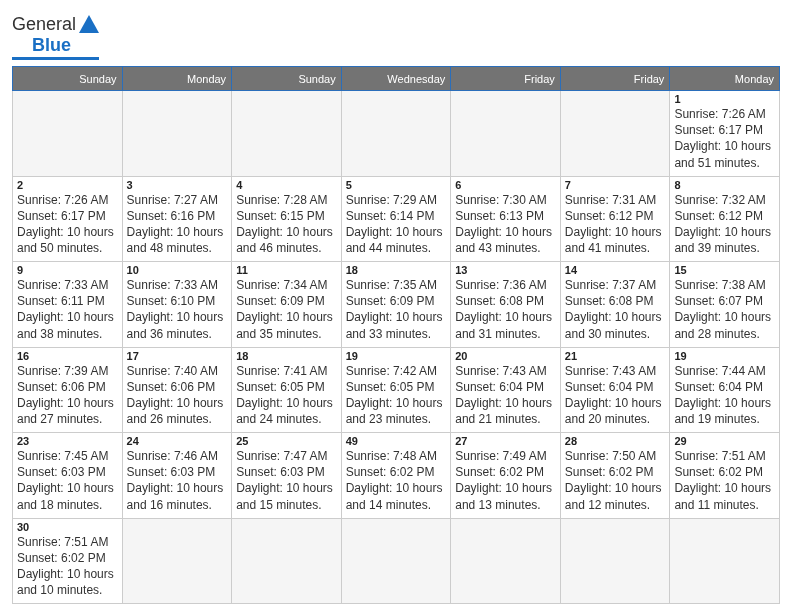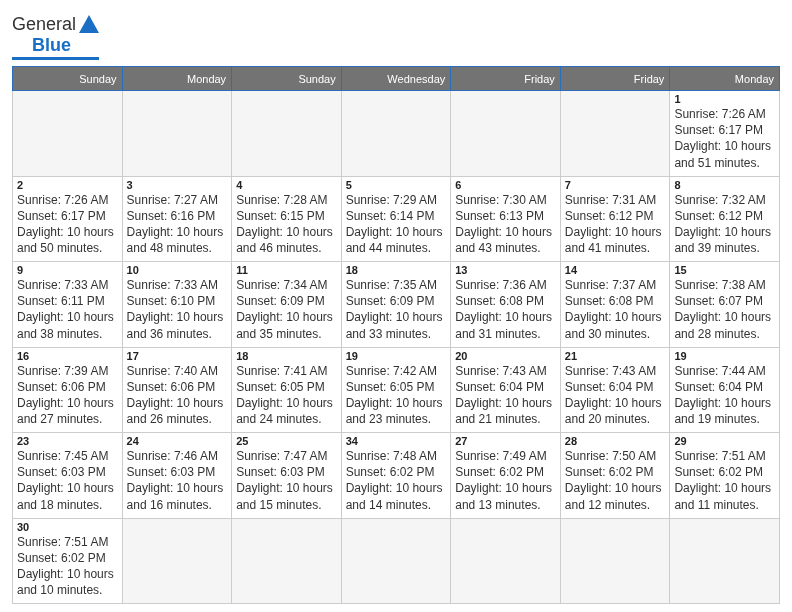--- a/index.html
+++ b/index.html
@@ -248,21 +248,21 @@
           </td>
           <td>
             <span class="day-number">24</span>
             <div class="day-info">Sunrise: 7:46 AM<br>Sunset: 6:03 PM<br>Daylight: 10 hours and 16 minutes.</div>
           </td>
           <td>
             <span class="day-number">25</span>
             <div class="day-info">Sunrise: 7:47 AM<br>Sunset: 6:03 PM<br>Daylight: 10 hours and 15 minutes.</div>
           </td>
           <td>
-            <span class="day-number">34</span>
+            <span class="day-number">49</span>
             <div class="day-info">Sunrise: 7:48 AM<br>Sunset: 6:02 PM<br>Daylight: 10 hours and 14 minutes.</div>
           </td>
           <td>
             <span class="day-number">27</span>
             <div class="day-info">Sunrise: 7:49 AM<br>Sunset: 6:02 PM<br>Daylight: 10 hours and 13 minutes.</div>
           </td>
           <td>
             <span class="day-number">28</span>
             <div class="day-info">Sunrise: 7:50 AM<br>Sunset: 6:02 PM<br>Daylight: 10 hours and 12 minutes.</div>
           </td>

